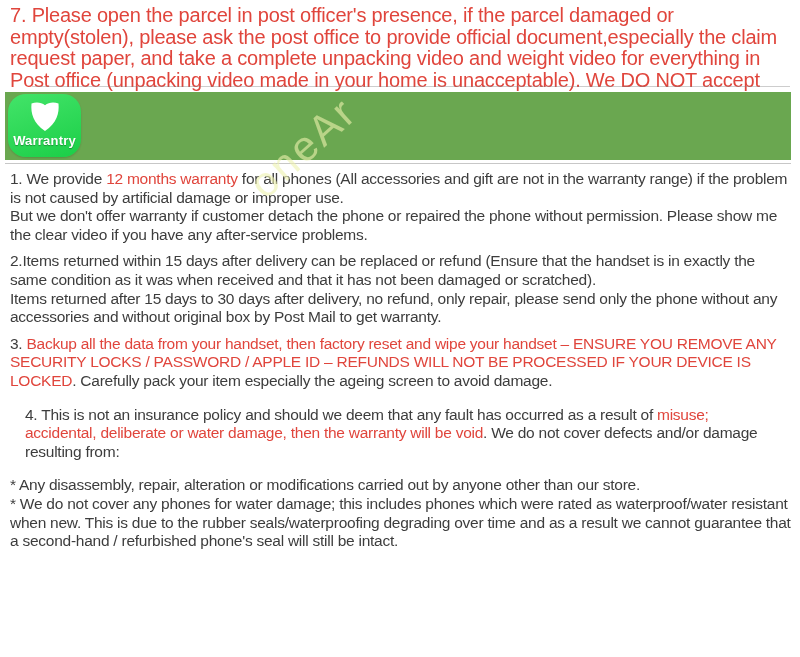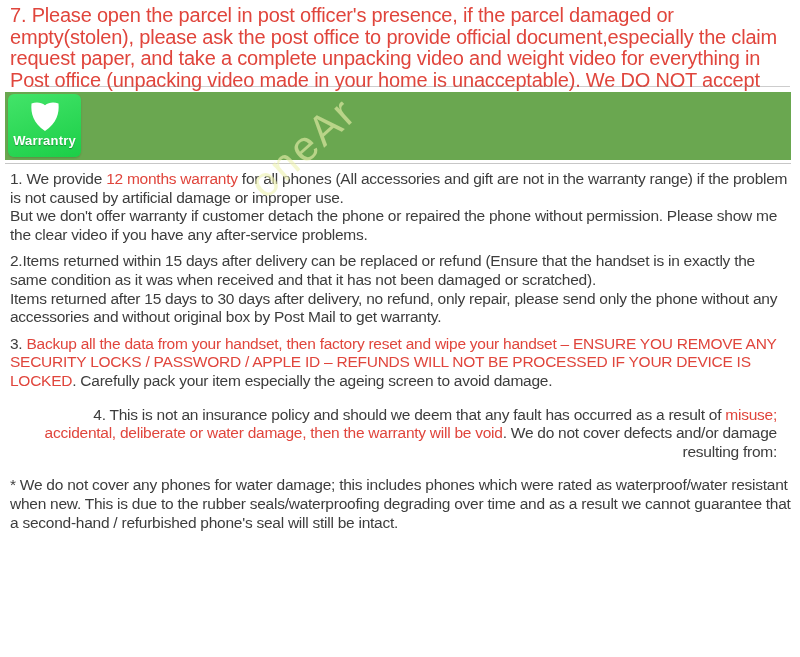--- a/index.html
+++ b/index.html
@@ -27,21 +27,21 @@
   .hairline{position:absolute;height:1px;background:rgba(130,130,130,0.4);}
   .hairline-top{top:86px;left:32px;width:758px;}
   .hairline-bottom{top:163px;left:5px;width:786px;background:rgba(130,130,130,0.45);}
 
   .banner{
     position:absolute;top:92px;left:5px;width:786px;height:68px;
     background:var(--banner_green);
   }
   .badge{
     position:absolute;top:2px;left:3px;width:73px;height:63px;
-    border-radius:6px;
+    border-radius:18px;
     background:linear-gradient(160deg,var(--icon_green_top),var(--icon_green_bottom));
     display:flex;flex-direction:column;align-items:center;
     box-shadow:0 1px 2px rgba(0,0,0,0.15);
     text-align:center;
   }
   .shield{width:46px;height:36px;margin-top:5px;fill:#ffffff;}
   .badge-label{
     color:#ffffff;font-weight:bold;font-size:13px;line-height:14px;
     margin-top:-1px;letter-spacing:0.2px;
     text-shadow:0 1px 1px rgba(0,0,0,0.3);
@@ -53,21 +53,21 @@
     font-size:42px;font-weight:500;letter-spacing:3px;
     color:var(--watermark);opacity:0.6;
     pointer-events:none;z-index:3;
   }
 
   .content{
     position:absolute;top:170px;left:10px;width:782px;
     font-size:15.5px;line-height:18.6px;letter-spacing:-0.25px;
   }
   .content p{margin:0 0 8px 0;white-space:pre-wrap;}
-  .content p.tight{margin:15px;text-align:right;}
+  .content p.tight{margin:15px;}
   .bullets div{white-space:pre-wrap;}
   .seg-red{color:var(--red);}
   .seg-black{color:var(--ink);}
   .notice-red{color:var(--red);}
 </style>
 </head>
 <body>
 
 <div class="page">
 
@@ -89,17 +89,18 @@
   <div class="hairline hairline-bottom"></div>
 
   <div class="content">
     <p><span class="seg-black">1. We provide </span><span class="seg-red">12 months warranty</span><span class="seg-black"> for all phones (All accessories and gift are not in the warranty range) if the problem is not caused by artificial damage or improper use.
 But we don't offer warranty if customer detach the phone or repaired the phone without permission. Please show me the clear video if you have any after-service problems.</span></p>
     <p><span class="seg-black">2.Items returned within 15 days after delivery can be replaced or refund (Ensure that the handset is in exactly the same condition as it was when received and that it has not been damaged or scratched).
 Items returned after 15 days to 30 days after delivery, no refund, only repair, please send only the phone without any accessories and without original box by Post Mail to get warranty.</span></p>
     <p><span class="seg-black">3. </span><span class="seg-red">Backup all the data from your handset, then factory reset and wipe your handset – ENSURE YOU REMOVE ANY SECURITY LOCKS / PASSWORD / APPLE ID – REFUNDS WILL NOT BE PROCESSED IF YOUR DEVICE IS LOCKED</span><span class="seg-black">. Carefully pack your item especially the ageing screen to avoid damage.</span></p>
     <p class="tight"><span class="seg-black">4. This is not an insurance policy and should we deem that any fault has occurred as a result of </span><span class="seg-red">misuse; accidental, deliberate or water damage, then the warranty will be void</span><span class="seg-black">. We do not cover defects and/or damage resulting from:</span></p>
     <div class="bullets">
+        <div>* Any disassembly, repair, alteration or modifications carried out by anyone other than our store.</div>
         <div>* We do not cover any phones for water damage; this includes phones which were rated as waterproof/water resistant when new. This is due to the rubber seals/waterproofing degrading over time and as a result we cannot guarantee that a second-hand / refurbished phone's seal will still be intact.</div>
       </div>
   </div>
 
 </div>
 
 </body></html>

